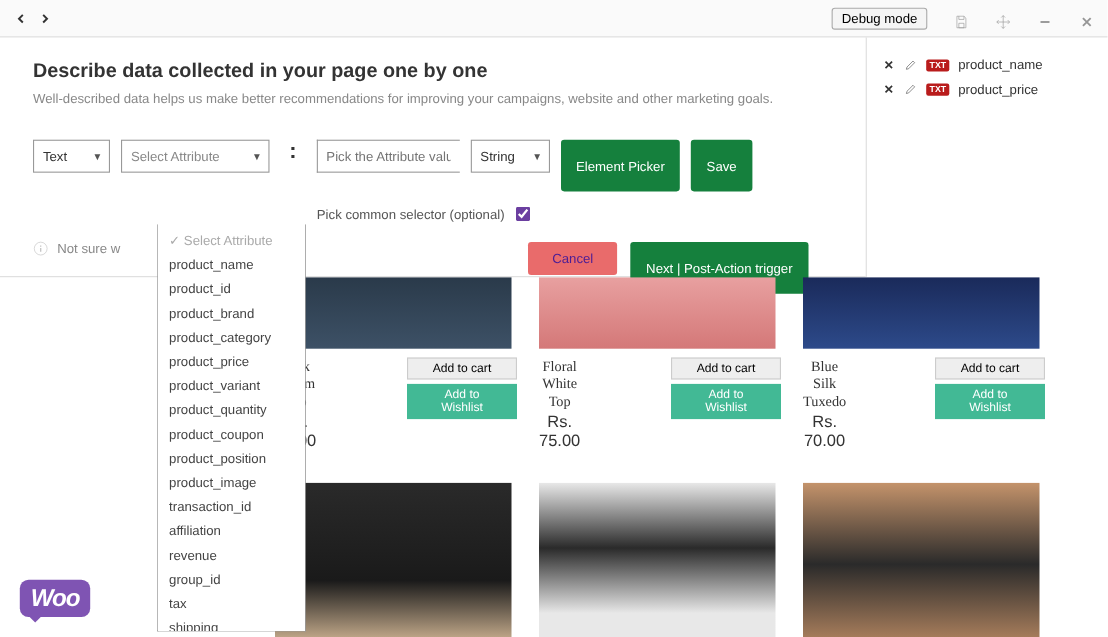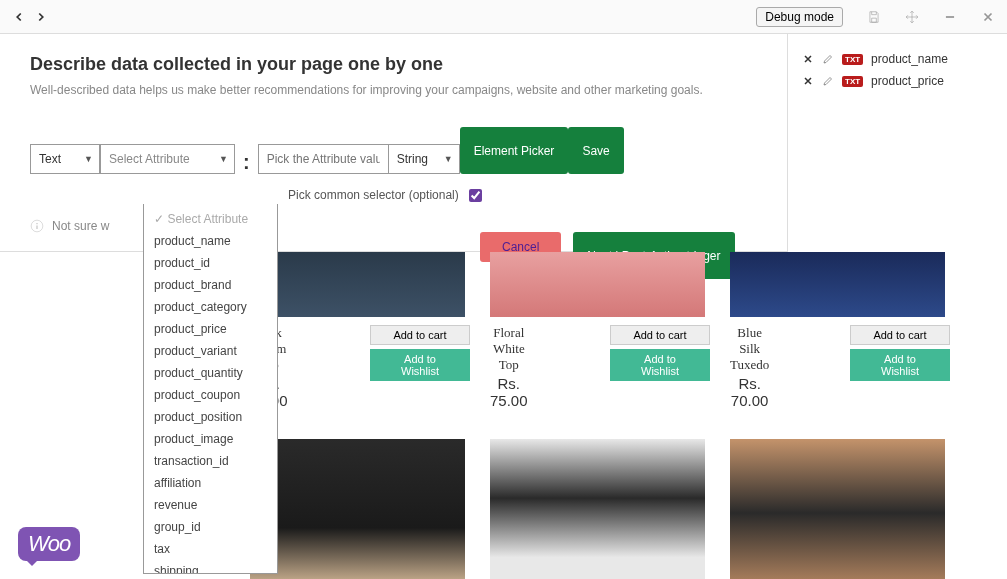--- a/index.html
+++ b/index.html
@@ -1,38 +1,38 @@
 <!DOCTYPE html>
 <html><head>
 <meta charset="utf-8">
 <style>
 *{box-sizing:border-box;margin:0;padding:0;font-family:-apple-system,BlinkMacSystemFont,"Segoe UI",Helvetica,Arial,sans-serif}
 body{background:#fff;font-size:13px;color:#333;width:1007px;height:579px;overflow:hidden;position:relative}
 .topbar{height:34px;border-bottom:1px solid #ddd;background:#fafafa;display:flex;align-items:center;padding:0 12px;justify-content:space-between}
 .nav-arrows{display:flex;gap:8px}
 .nav-arrow{width:14px;height:14px;cursor:pointer}
-.top-right{display:flex;align-items:center;gap:24px}
+.top-right{display:flex;align-items:flex-end;gap:24px}
 .debug-btn{font-size:12px;padding:2px 8px;border:1px solid #aaa;border-radius:3px;background:#f5f5f5;cursor:pointer}
 .top-icon{width:14px;height:14px;cursor:pointer;opacity:.6}
 .main-wrap{display:flex;height:calc(100% - 34px)}
 .left-panel{flex:1;padding:20px 30px 10px 30px;position:relative;border-bottom:1px solid #ddd;height:218px}
 .right-sidebar{width:220px;border-left:1px solid #ddd;padding:18px 14px;height:218px}
 .page-title{font-size:18px;font-weight:600;margin-bottom:8px}
 .page-subtitle{font-size:12px;color:#888;margin-bottom:30px}
-.controls-row{display:flex;align-items:flex-end;margin-bottom:14px}
+.controls-row{display:flex;align-items:flex-start;gap:10px;margin-bottom:14px}
 .select-box{border:1px solid #999;height:30px;display:flex;align-items:center;padding:0 8px;font-size:12px;color:#333;background:#fff;position:relative}
 .select-box.text{width:70px}
 .select-box.attr{width:135px;color:#888}
 .select-box.str{width:72px}
 .caret-down{position:absolute;right:6px;font-size:9px;color:#555}
 .colon{font-size:20px;font-weight:700;margin:0 8px;color:#333}
 .input-box{border:1px solid #999;height:30px;width:130px;padding:0 8px;font-size:12px;color:#aaa;background:#fff;outline:none;border-right:none}
 .btn-green{background:#15803d;color:#fff;border:none;height:47px;padding:0 14px;font-size:12px;border-radius:3px;cursor:pointer}
 .btn-red{background:#e96b6b;color:#4c1d95;border:none;height:30px;padding:0 22px;font-size:12px;border-radius:3px;cursor:pointer}
-.checkbox-row{display:flex;align-items:flex-end;gap:10px;font-size:12px;color:#555;padding-left:258px;margin-bottom:30px}
+.checkbox-row{display:flex;align-items:flex-start;gap:10px;font-size:12px;color:#555;padding-left:258px;margin-bottom:18px}
 .chk{width:13px;height:13px;accent-color:#6b3fa0}
 .action-row{display:flex;gap:12px;justify-content:flex-start;padding-left:450px}
 .notsure{position:absolute;left:30px;bottom:18px;display:flex;align-items:center;gap:8px;font-size:12px;color:#888}
 .info-icon{width:14px;height:14px;opacity:.5}
 .dropdown{position:absolute;left:143px;top:170px;width:135px;background:#fff;border:1px solid #999;border-top:none;max-height:370px;overflow-y:auto;z-index:100;padding:4px 0}
 .dd-item{font-size:12px;color:#444;padding:4px 10px;cursor:pointer}
 .dd-item.sel{color:#aaa}
 .dd-item.sel::before{content:"✓ ";color:#aaa}
 .saved-title{font-size:13px;font-weight:600;margin-bottom:12px}
 .saved-row{display:flex;align-items:center;gap:8px;font-size:12px;margin-bottom:8px}
@@ -43,21 +43,21 @@
 .prod-img{width:215px;height:65px;background:#ddd;margin-bottom:8px}
 .prod-row2 .prod-img{height:148px}
 .prod-name{font-size:13px;text-align:center;font-family:Georgia,serif;margin-bottom:2px}
 .prod-price{font-size:15px;text-align:center;margin-bottom:6px}
 .btn-group{display:flex;flex-direction:column;align-items:flex-end;gap:4px;width:100%}
 .layout-row{display:flex;justify-content:space-between;align-items:flex-start;margin-bottom:10px}
 .info-col{flex:1}
 .btn-cart{background:#eee;border:1px solid #ccc;font-size:11px;padding:3px 14px;cursor:pointer;width:100px;text-align:center}
 .btn-wish{background:#42b995;color:#fff;border:none;font-size:11px;padding:4px 14px;cursor:pointer;width:100px;text-align:center}
 .prod-section{margin-bottom:14px}
-.woo-logo{position:absolute;bottom:18px;left:18px;background:#7f54b3;color:#fff;font-weight:400;font-size:22px;padding:4px 10px;border-radius:8px;font-style:italic;letter-spacing:-1px}
+.woo-logo{position:absolute;bottom:18px;left:18px;background:#7f54b3;color:#fff;font-weight:700;font-size:22px;padding:4px 10px;border-radius:8px;font-style:italic;letter-spacing:-1px}
 .woo-logo::after{content:"";position:absolute;bottom:-5px;left:8px;width:0;height:0;border-left:6px solid transparent;border-right:6px solid transparent;border-top:6px solid #7f54b3}
 .img-denim{background:linear-gradient(180deg,#2a3a4a 0%,#3d5166 100%)}
 .img-floral{background:linear-gradient(180deg,#e8a0a0 0%,#d47878 100%)}
 .img-silk{background:linear-gradient(180deg,#1a2a5a 0%,#2d4a8a 100%)}
 .img-varsity{background:linear-gradient(180deg,#2a2a2a 0%,#1a1a1a 60%,#d4b896 100%)}
 .img-jacket{background:linear-gradient(180deg,#e8e8e8 0%,#2a2a2a 40%,#e8e8e8 80%)}
 .img-bag{background:linear-gradient(180deg,#c4936b 0%,#2a2a2a 50%,#b38560 100%)}
 </style>
 </head>
 <body>

